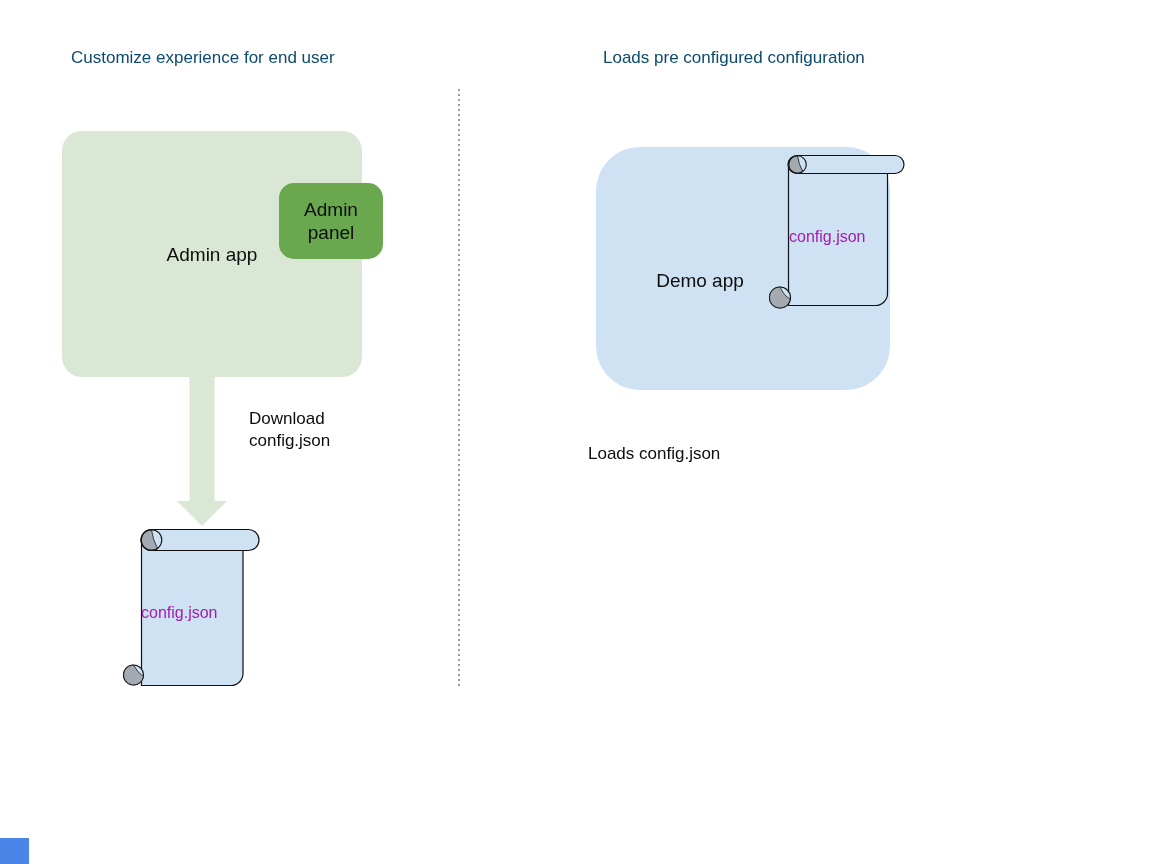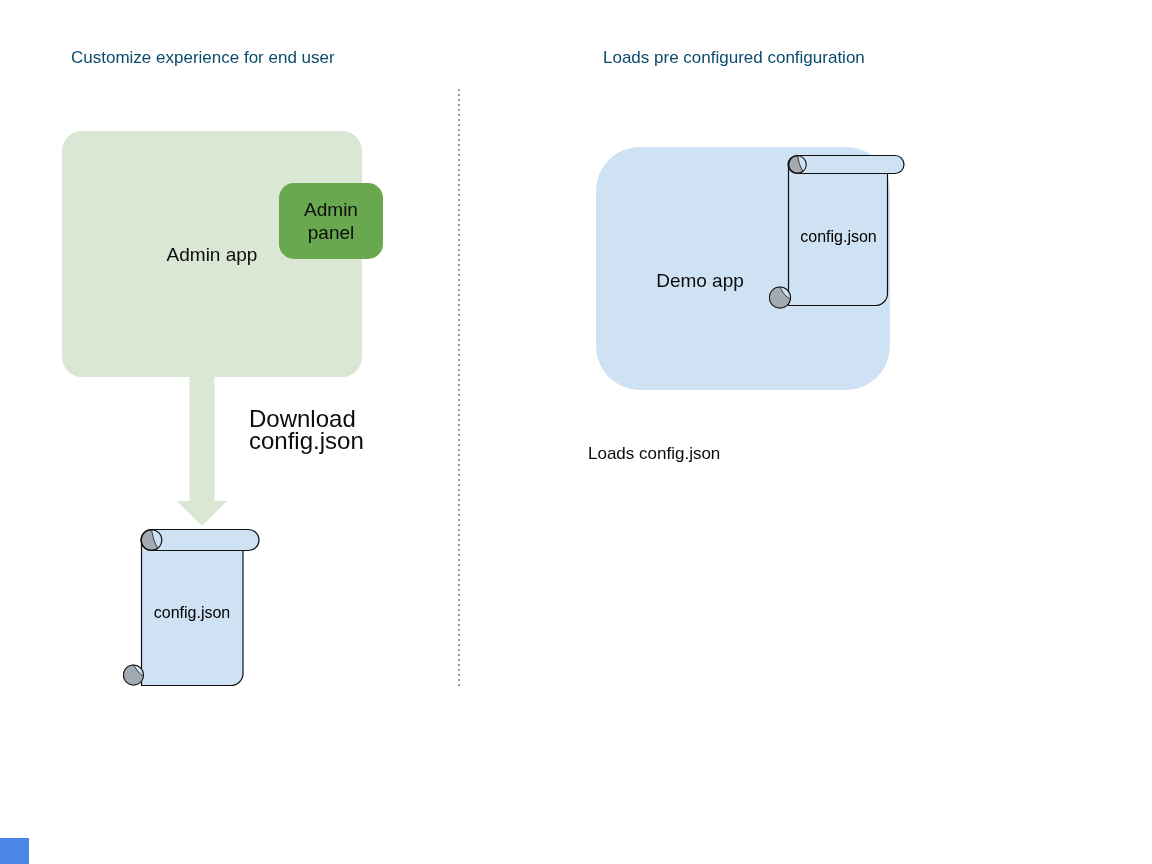--- a/index.html
+++ b/index.html
@@ -19,34 +19,34 @@
     left:62px;top:131px;width:300px;height:246px;border-radius:20px;
     background:#d9e7d4;display:flex;align-items:center;justify-content:center;
   }
   .admin-app-label,.demo-app-label{font-size:19px;line-height:23px;}
   .admin-panel{
     left:279px;top:139px;width:104px;height:76px;border-radius:15px;
     background:#6aa84f;display:flex;align-items:center;justify-content:center;
     text-align:center;font-size:19px;line-height:23px;color:#0d0d0d;margin-top:44px;
   }
   .down-arrow{left:175px;top:377px;}
-  .download-label{left:249px;top:408px;width:106px;font-size:24px;line-height:22px;}
+  .download-label{left:249px;top:408px;width:106px;font-size:17px;line-height:22px;}
   .demo-app{
     left:596px;top:147px;width:294px;height:243px;border-radius:44px;
     background:#cfe2f3;
   }
   .demo-app-label{
     position:absolute;left:0;right:86px;top:0;bottom:0;
     display:flex;align-items:center;justify-content:center;margin-top:24px;
   }
   .scroll-svg{overflow:visible;}
   .scroll-left-svg{left:118px;top:524px;}
   .scroll-right-svg{left:760px;top:150px;}
   .scroll-label{
-    font-size:16px;line-height:20px;text-align:center;color:#000000;
+    font-size:16px;line-height:20px;text-align:left;color:#a21caf;
   }
   .scroll-label-left{left:141px;top:603px;width:102px;}
   .scroll-label-right{left:789px;top:227px;width:99px;}
   .loads-caption{left:588px;top:443px;font-size:17px;line-height:21px;white-space:nowrap;}
   .artifact{left:0;top:838px;width:29px;height:26px;background:#4a86e8;}
 </style>
 </head>
 <body>
 
 <div class="page">

